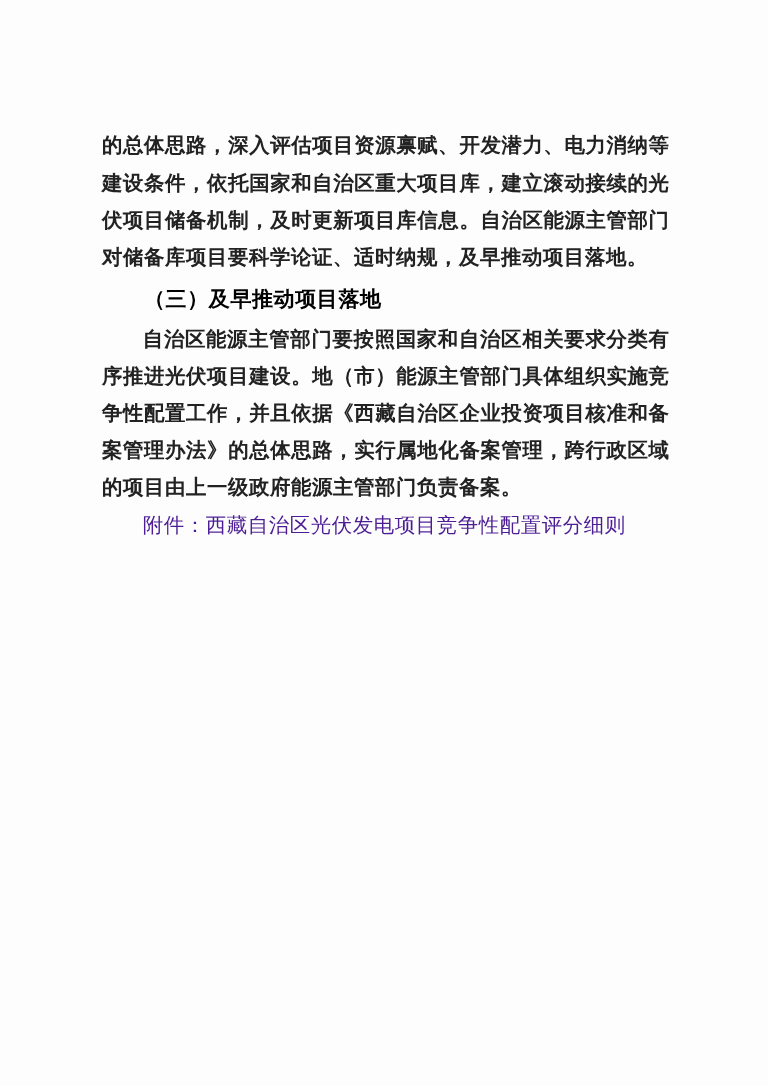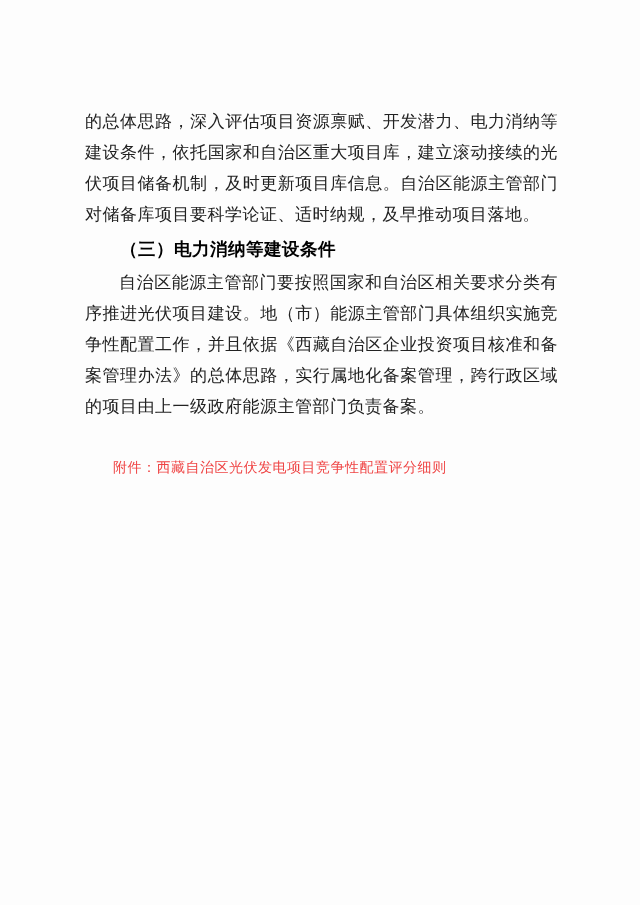--- a/index.html
+++ b/index.html
@@ -24,53 +24,54 @@
   }
   .body-text {
     font-family: "Liberation Serif", "DejaVu Serif", serif;
     font-size: 17px;
     line-height: 31px;
     color: #222222;
     text-align: justify;
     text-justify: inter-character;
     margin: 0;
     letter-spacing: 0.5px;
+    font-weight: bold;
   }
   .body-text.indented {
     text-indent: 2em;
   }
   .section-heading {
     font-family: "Liberation Sans", "DejaVu Sans", sans-serif;
     font-weight: bold;
     font-size: 17.5px;
     line-height: 31px;
     color: #000000;
     text-indent: 2em;
     margin: 4px 0 2px 0;
     letter-spacing: 0.5px;
   }
   .attachment-line {
     font-family: "Liberation Serif", "DejaVu Serif", serif;
-    font-size: 14px;
+    font-size: 17px;
     line-height: 31px;
-    color: #ef4444;
+    color: #4c1d95;
     text-indent: 2em;
-    margin: 30px 0 0 0;
+    margin: 0 0 0 0;
     letter-spacing: 0.5px;
   }
 </style>
 </head>
 <body>
 
 <div class="page">
   <div class="content">
 
     <p class="body-text">的总体思路，深入评估项目资源禀赋、开发潜力、电力消纳等建设条件，依托国家和自治区重大项目库，建立滚动接续的光伏项目储备机制，及时更新项目库信息。自治区能源主管部门对储备库项目要科学论证、适时纳规，及早推动项目落地。</p>
 
-    <h3 class="section-heading">（三）电力消纳等建设条件</h3>
+    <h3 class="section-heading">（三）及早推动项目落地</h3>
 
     <p class="body-text indented">自治区能源主管部门要按照国家和自治区相关要求分类有序推进光伏项目建设。地（市）能源主管部门具体组织实施竞争性配置工作，并且依据《西藏自治区企业投资项目核准和备案管理办法》的总体思路，实行属地化备案管理，跨行政区域的项目由上一级政府能源主管部门负责备案。</p>
 
 
 
     <p class="attachment-line">附件：西藏自治区光伏发电项目竞争性配置评分细则</p>
 
   </div>
 </div>
 

